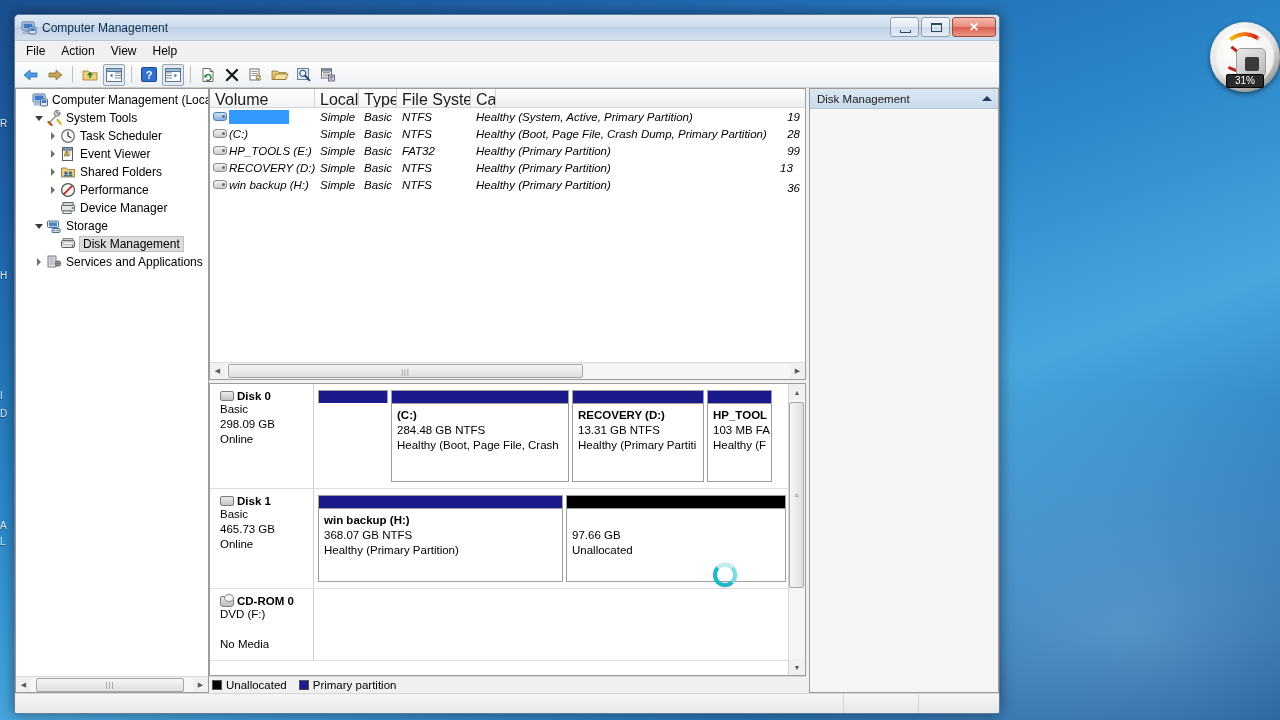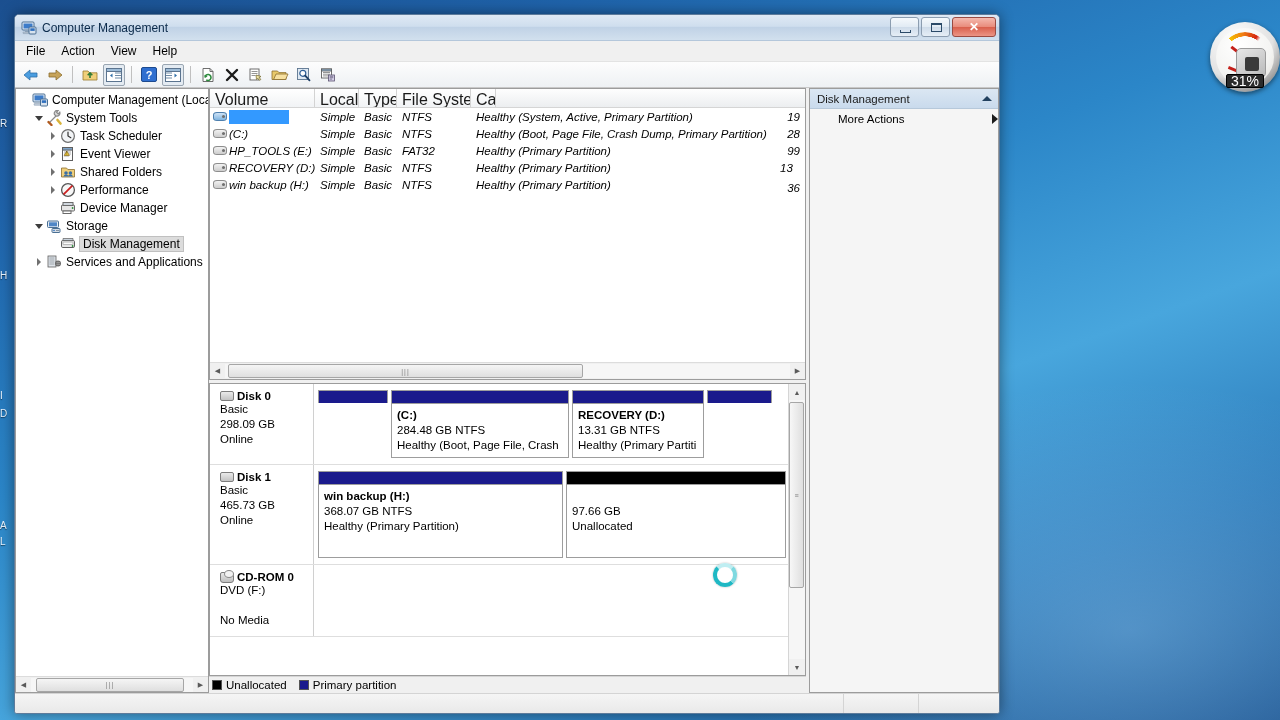--- a/index.html
+++ b/index.html
@@ -79,21 +79,21 @@
   }
   .gad-needle2 {
     position: absolute; left: 12px; top: 40px;
     width: 11px; height: 3px; background: #c4201a;
     transform: rotate(22deg);
   }
   .gad-label {
     position: absolute; left: 16px; top: 52px;
     width: 38px; height: 14px;
     background: #2a2a2a; border: 1px solid #000; border-radius: 2px;
-    color: #fff; font-size: 14px; line-height: 12px; text-align: center;
+    color: #fff; font-size: 10px; line-height: 12px; text-align: center;
     font-family: "Liberation Sans", sans-serif;
   }
 
   
   #cmwin {
     position: absolute; left: 14px; top: 14px;
     width: 986px; height: 700px;
     background: #f0f0f0;
     border: 1px solid #5d7b9b;
     border-radius: 5px 5px 3px 3px;
@@ -691,21 +691,21 @@
             <div class="hs-arrow">◀</div>
             <div class="hs-track">
               <div class="hs-thumb" style="left:3px;width:355px;">|||</div>
             </div>
             <div class="hs-arrow">▶</div>
           </div>
         </div>
 
         <div id="disk-view">
           <div id="disk-scrollarea">
-              <div class="disk-row" style="height: 81px; justify-content: space-between;">
+              <div class="disk-row" style="height: 105px; justify-content: space-between;">
                 <div class="disk-info">
                   <div class="disk-title">
                     <div class="disk-ico"></div>
                     <span>Disk 0</span>
                   </div>
                   <div class="disk-line">Basic</div>
                   <div class="disk-line">298.09 GB</div>
                   <div class="disk-line">Online</div>
                 </div>
                 <div class="parts">
@@ -723,20 +723,25 @@
                   <div class="part" style="width: 132px;">
                     <div class="part-cap"></div>
                     <div class="part-body">
                       <div class="part-name">RECOVERY  (D:)</div>
                       <div>13.31 GB NTFS</div>
                       <div>Healthy (Primary Partiti</div>
                     </div>
                   </div>
                   <div class="part" style="width: 65px;">
                     <div class="part-cap"></div>
+                    <div class="part-body">
+                      <div class="part-name">HP_TOOL</div>
+                      <div>103 MB FA</div>
+                      <div>Healthy (F</div>
+                    </div>
                   </div>
                 </div>
               </div>
               <div class="disk-row" style="height: 100px;">
                 <div class="disk-info">
                   <div class="disk-title">
                     <div class="disk-ico"></div>
                     <span>Disk 1</span>
                   </div>
                   <div class="disk-line">Basic</div>
@@ -791,25 +796,20 @@
             <span style="margin-right: 8px;">Primary partition</span>
           </div>
       </div>
 
       <div id="actions-pane">
         <div id="actions-sub">
           <span>Disk Management</span>
           <span class="sp"></span>
           <span class="caret-up"></span>
         </div>
-        <div class="act-item">
-          <span>More Actions</span>
-          <span class="sp"></span>
-          <span class="caret-right"></span>
-        </div>
       </div>
     </div>
 
     <div id="statusbar">
       <div class="sb-cell" style="flex:1 1 auto;"></div>
       <div class="sb-cell" style="width:75px;"></div>
       <div style="width:80px;"></div>
     </div>
   </div>
 

